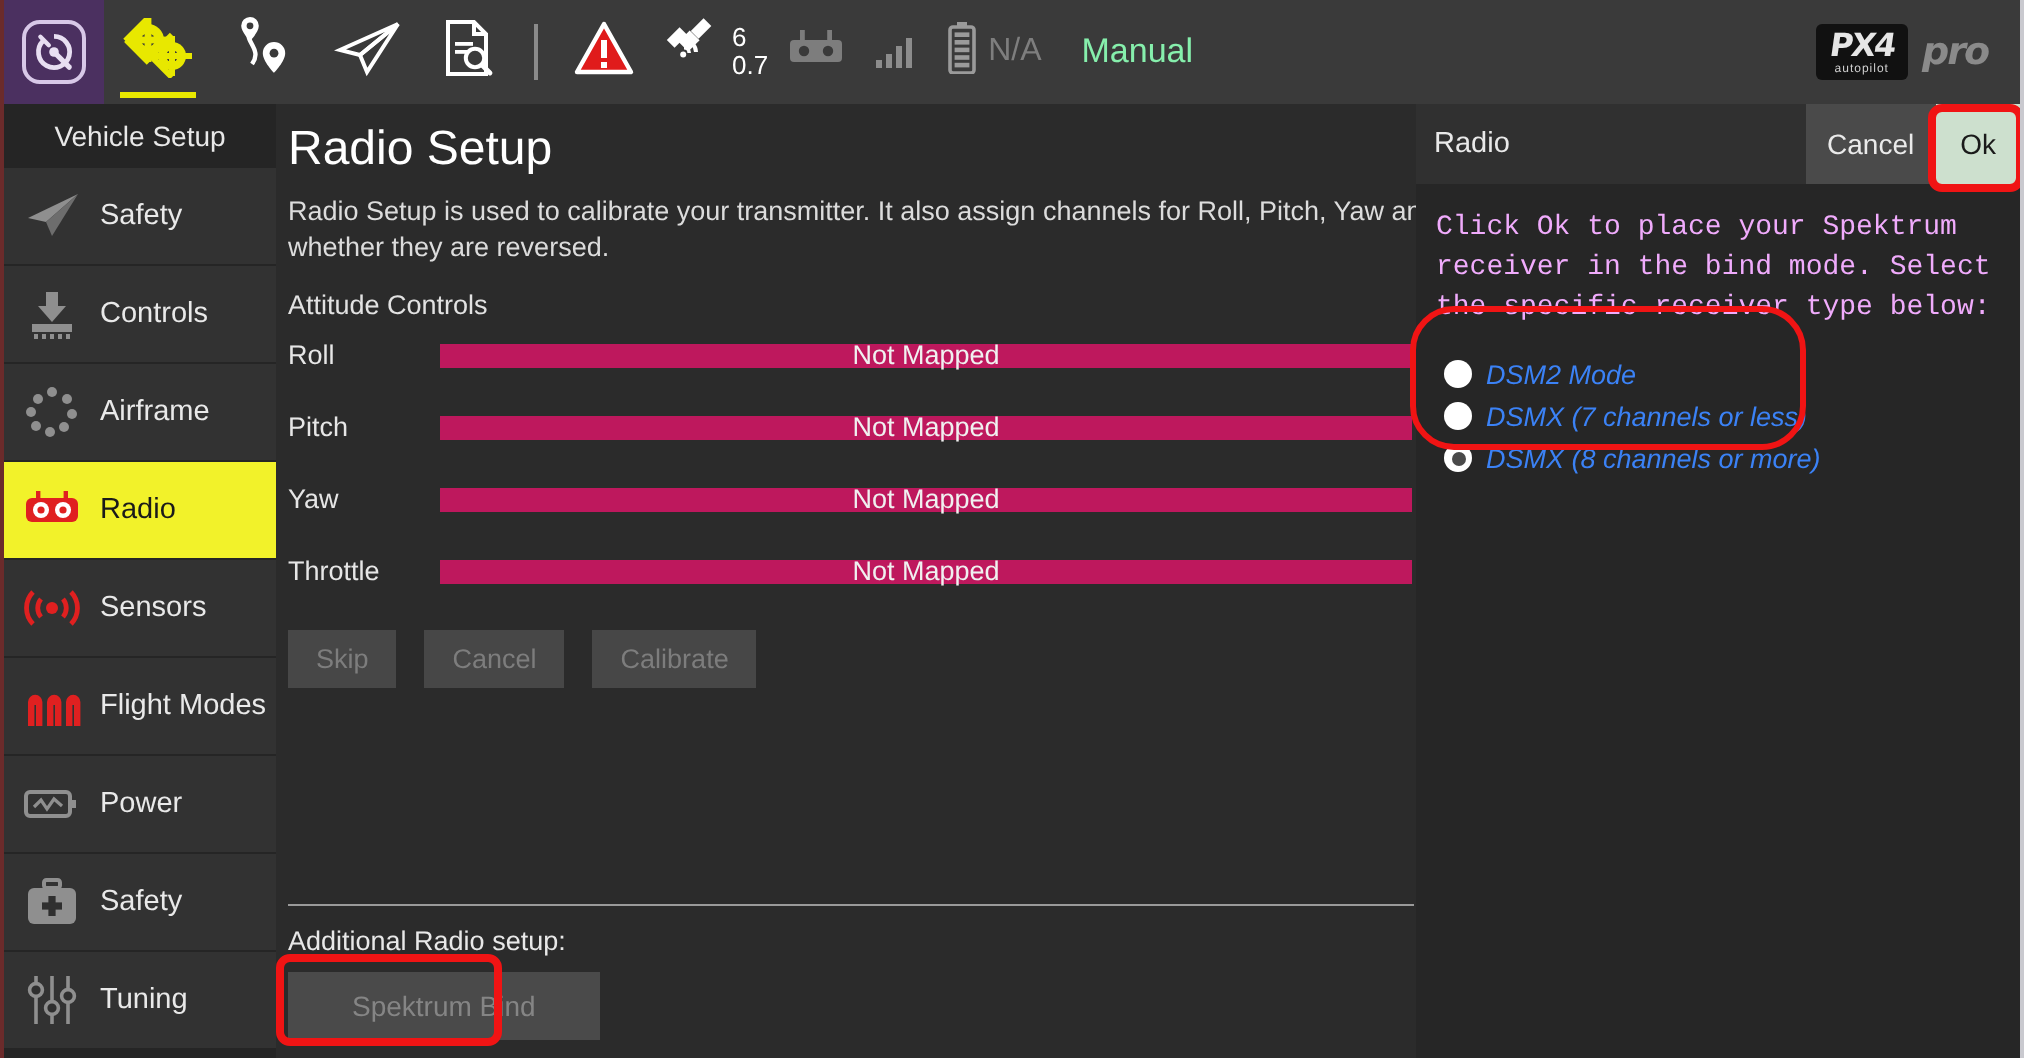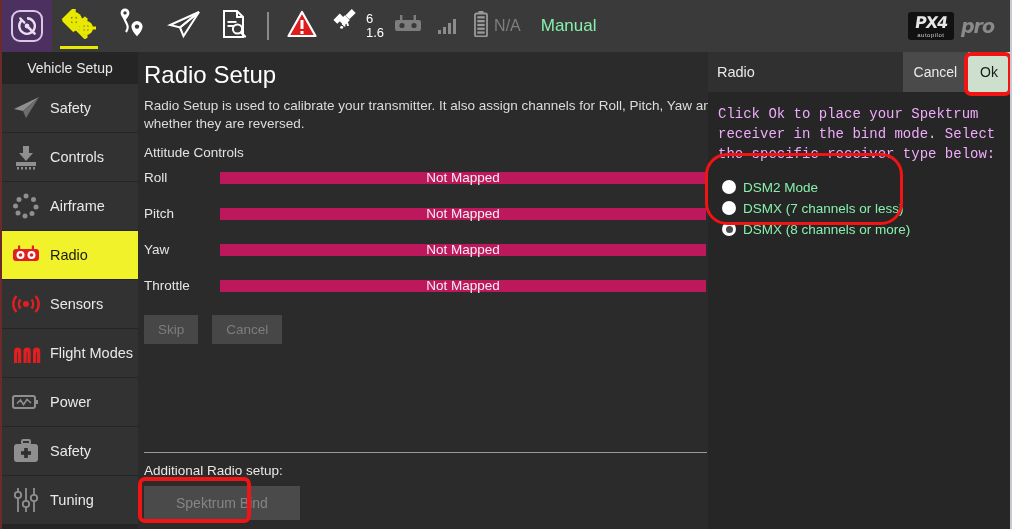--- a/index.html
+++ b/index.html
@@ -163,21 +163,21 @@
   .dlg-text { color:#f0abfc; font-size:14px; line-height:1.42; margin-bottom:8px;font-family:Liberation Mono, monospace; }
   .radio-group { position:relative; display:inline-block; padding:4px 8px 4px 4px;}
   .radio-opt { display:flex; align-items:center; gap:7px; height:21px; }
   .radio-mark {
     width:14px; height:14px; border-radius:50%;
     background:#ffffff; flex:none;
     display:flex; align-items:center; justify-content:center;
   }
   .radio-mark i { display:none; width:7px; height:7px; border-radius:50%; background:#4a4a4a; }
   .radio-opt.checked .radio-mark i { display:block; }
-  .radio-label { color:#86efac; font-size:13.5px; }
+  .radio-label { color:#3b82f6; font-size:13.5px;font-style:italic; }
 
   
   .anno {
     position:absolute; border:4px solid #f01414; border-radius:22px;
     pointer-events:none;
   }
   .anno-sq { border-radius:7px; }
 </style>
 </head>
 <body>
@@ -274,21 +274,21 @@
             <rect x="14" y="2.5" width="9" height="5.5" transform="rotate(-45 18.5 5.2)"></rect>
             <rect x="8.5" y="8" width="8" height="7" transform="rotate(-45 12.5 11.5)"></rect>
           </g>
           <path d="M16 17 a5.6 5.6 0 0 0-5.6-5.6" fill="none" stroke="#ffffff" stroke-width="2"></path>
           <path d="M12.6 17.5 a2.6 2.6 0 0 0-2.6-2.6" fill="none" stroke="#ffffff" stroke-width="1.8"></path>
           <circle cx="9.6" cy="18.3" r="1.5" fill="#ffffff"></circle>
         </svg>
       </span>
       <span class="tb-gps-nums">
         <span>6</span>
-        <span>1.6</span>
+        <span>0.7</span>
       </span>
     </div>
 
     <div class="tb-rc">
       <span>
         <svg width="30" height="22" viewBox="0 0 30 22">
           <rect x="2" y="7" width="26" height="11" rx="2" fill="#7d7d7d"></rect>
           <circle cx="9" cy="12.5" r="2.6" fill="#3a3a3a"></circle>
           <circle cx="21" cy="12.5" r="2.6" fill="#3a3a3a"></circle>
           <rect x="7" y="2" width="2.4" height="5.5" fill="#7d7d7d"></rect>
@@ -491,20 +491,21 @@
     <div class="chan-row">
       <span class="chan-name">Throttle</span>
       <span class="chan-bar">
         <span>Not Mapped</span>
       </span>
     </div>
 
     <div class="btn-row">
       <button class="qbtn">Skip</button>
       <button class="qbtn">Cancel</button>
+      <button class="qbtn">Calibrate</button>
     </div>
 
     <div class="divider"></div>
     <div class="additional">Additional Radio setup:</div>
     <div class="spektrum-wrap">
       <button class="spektrum-btn">Spektrum Bind</button>
     </div>
   </div>
 
   <div class="dialog">

